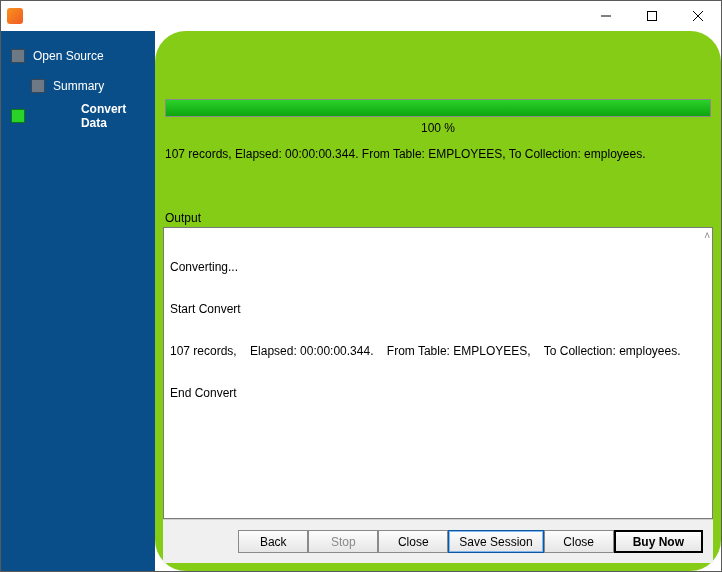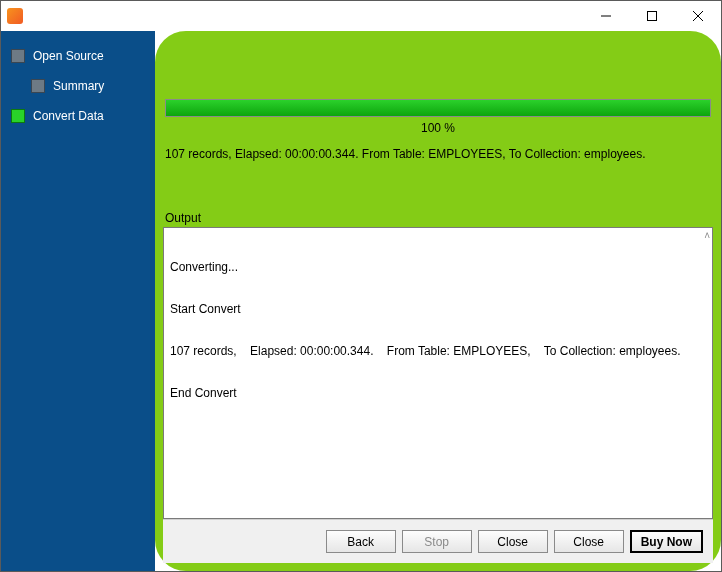--- a/index.html
+++ b/index.html
@@ -53,21 +53,21 @@
   .step .box {
     width: 14px; height: 14px;
     background: #6d7a85;
     border: 1px solid #3a4652;
     margin-right: 8px;
   }
   .step.active .box {
     background: #29d329;
     border-color: #0d7a0d;
   }
-  .step.active .label { font-weight: normal; }
+  .step.active .label { font-weight: bold; margin-left: 48px; }
   .step .label { color: #fff; }
   .step.level1 { padding-left: 10px; }
   .step.level2 { padding-left: 30px; }
 
   .main {
     flex: 1;
     background: #84cc16;
     display: flex; flex-direction: column;
     padding: 8px;
     min-width: 0;
@@ -115,21 +115,21 @@
   }
   .output .scrollind {
     position:absolute; right:2px; top:2px; color:#888; font-size:10px;
   }
 
   .footer {
     height: 44px;
     background: #f0f0f0;
     border-top: 1px solid #d0d0d0;
     display: flex; align-items: center; justify-content: flex-end;
-    gap: 6px;
+    gap: 0;
     padding: 0 10px;
   }
   .btn {
     min-width: 70px;
     height: 23px;
     border: 1px solid #8a8a8a;
     background: linear-gradient(#fdfdfd,#e6e6e6);
     font-size: 12px;
     display: flex; align-items: center; justify-content: center;
     padding: 0 10px;
@@ -137,21 +137,21 @@
   }
   .btn.disabled { color: #8a8a8a; }
   .btn.primary {
     border: 1px solid #0a57a4;
     box-shadow: inset 0 0 0 1px #7fb7ec;
   }
   .btn.focus {
     border: 2px solid #000;
     font-weight: bold;
     height: 23px;
-    padding: 0 9px;
+    padding: 0 17px;
   }
 </style>
 </head>
 <body>
 
 <div class="window">
 
   <div class="titlebar">
     <div class="appicon"></div>
     <span></span>
@@ -207,19 +207,20 @@
         <div>Start Convert</div>
         <div>107 records,    Elapsed: 00:00:00.344.    From Table: EMPLOYEES,    To Collection: employees.</div>
         <div>End Convert</div>
         <span class="scrollind">˄</span>
       </div>
 
       <div class="footer">
         <div class="btn">Back</div>
         <div class="btn disabled">Stop</div>
         <div class="btn">Close</div>
+        <div class="btn primary" style="min-width:92px">Save Session</div>
         <div class="btn">Close</div>
         <div class="btn focus">Buy Now</div>
       </div>
     </div>
 
   </div>
 </div>
 
 </body></html>

